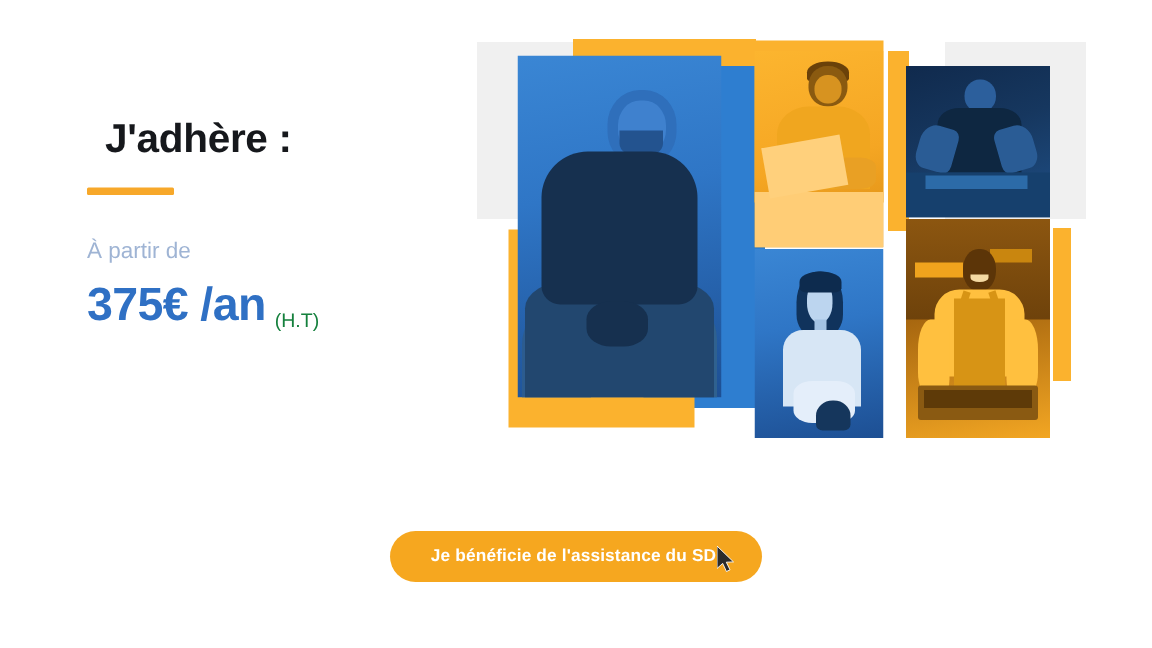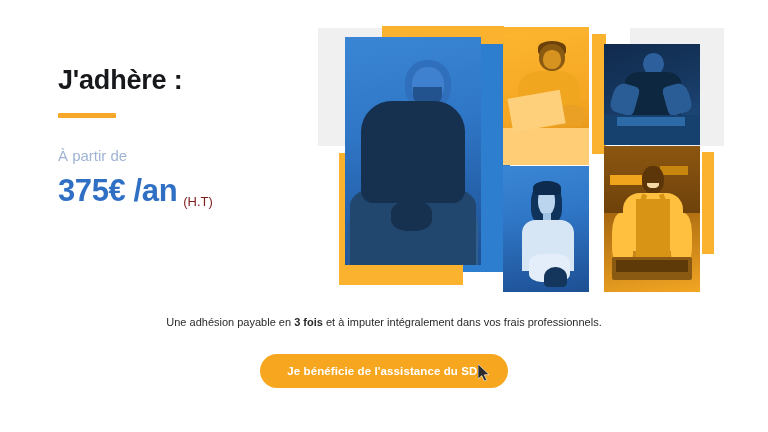--- a/index.html
+++ b/index.html
@@ -28,21 +28,21 @@
     left: 58px;
     top: 66px;
     width: 250px;
   }
   .heading {
     font-size: 27px;
     font-weight: 700;
     color: #16181c;
     letter-spacing: -0.2px;
     line-height: 1.1;
-    margin: 0;
+    margin: 12px;
     white-space: nowrap;
   }
   .rule {
     width: 58px;
     height: 5px;
     background: #f7a82a;
     border-radius: 1px;
     margin-top: 17px;
   }
   .from-label {
@@ -59,21 +59,21 @@
     align-items: flex-end;
   }
   .price-main {
     font-size: 31px;
     font-weight: 700;
     color: #2f70c4;
     letter-spacing: -0.4px;
   }
   .price-ht {
     font-size: 13px;
-    color: #7f1d1d;
+    color: #15803d;
     font-weight: 400;
     margin-left: 6px;
   }
 
   
   .collage {
     position: absolute;
     left: 0;
     top: 0;
     width: 768px;
@@ -295,23 +295,20 @@
   <div class="left-col">
     <h1 class="heading">J'adhère :</h1>
     <div class="rule"></div>
     <div class="from-label">À partir de</div>
     <div class="price-line">
       <span class="price-main">375€ /an</span>
       <span class="price-ht">(H.T)</span>
     </div>
   </div>
 
-  <div class="note">
-    <span>Une adhésion payable en </span><b>3 fois</b><span> et à imputer intégralement dans vos frais professionnels.</span>
-  </div>
 
   <div class="cta-wrap">
     <button class="cta">Je bénéficie de l'assistance du SDI</button>
   </div>
 
   <svg class="cursor" viewBox="0 0 14 18">
     <polygon points="0,0 0,15 3.8,11.6 6.3,17 8.7,15.9 6.2,10.8 11,10.6" fill="#2b2b2b" stroke="#ffffff" stroke-width="0.6"></polygon>
   </svg>
 
 </div>

